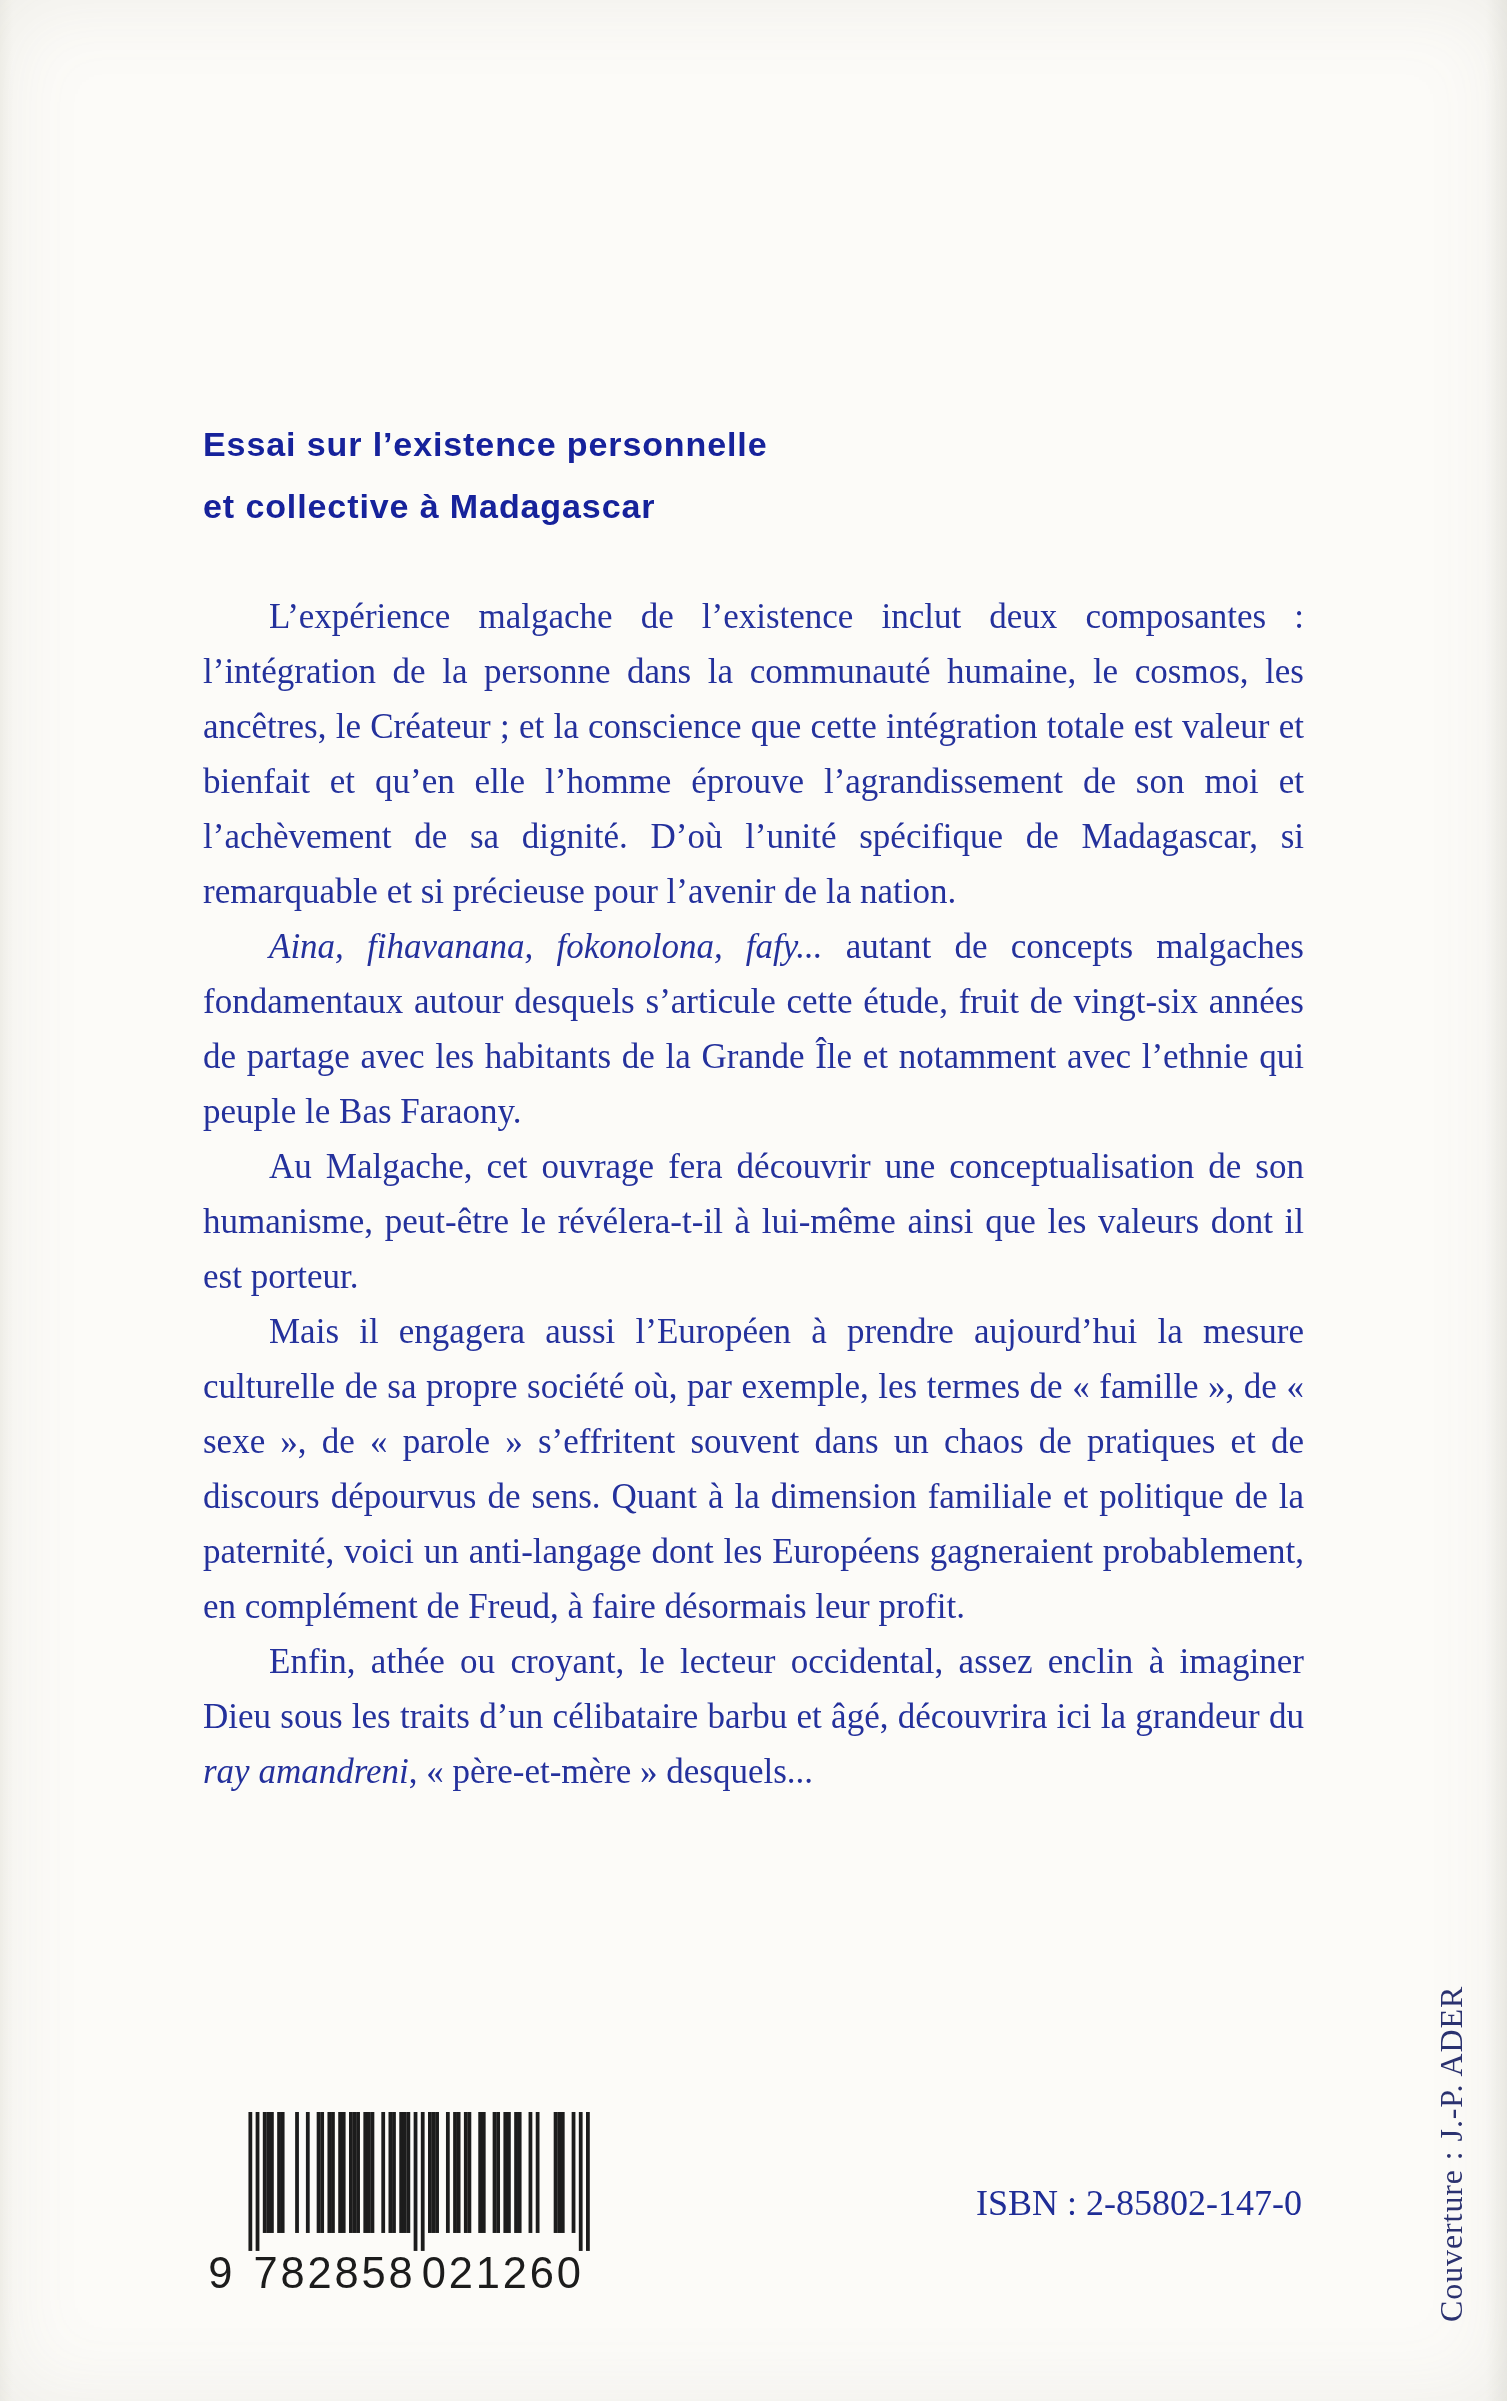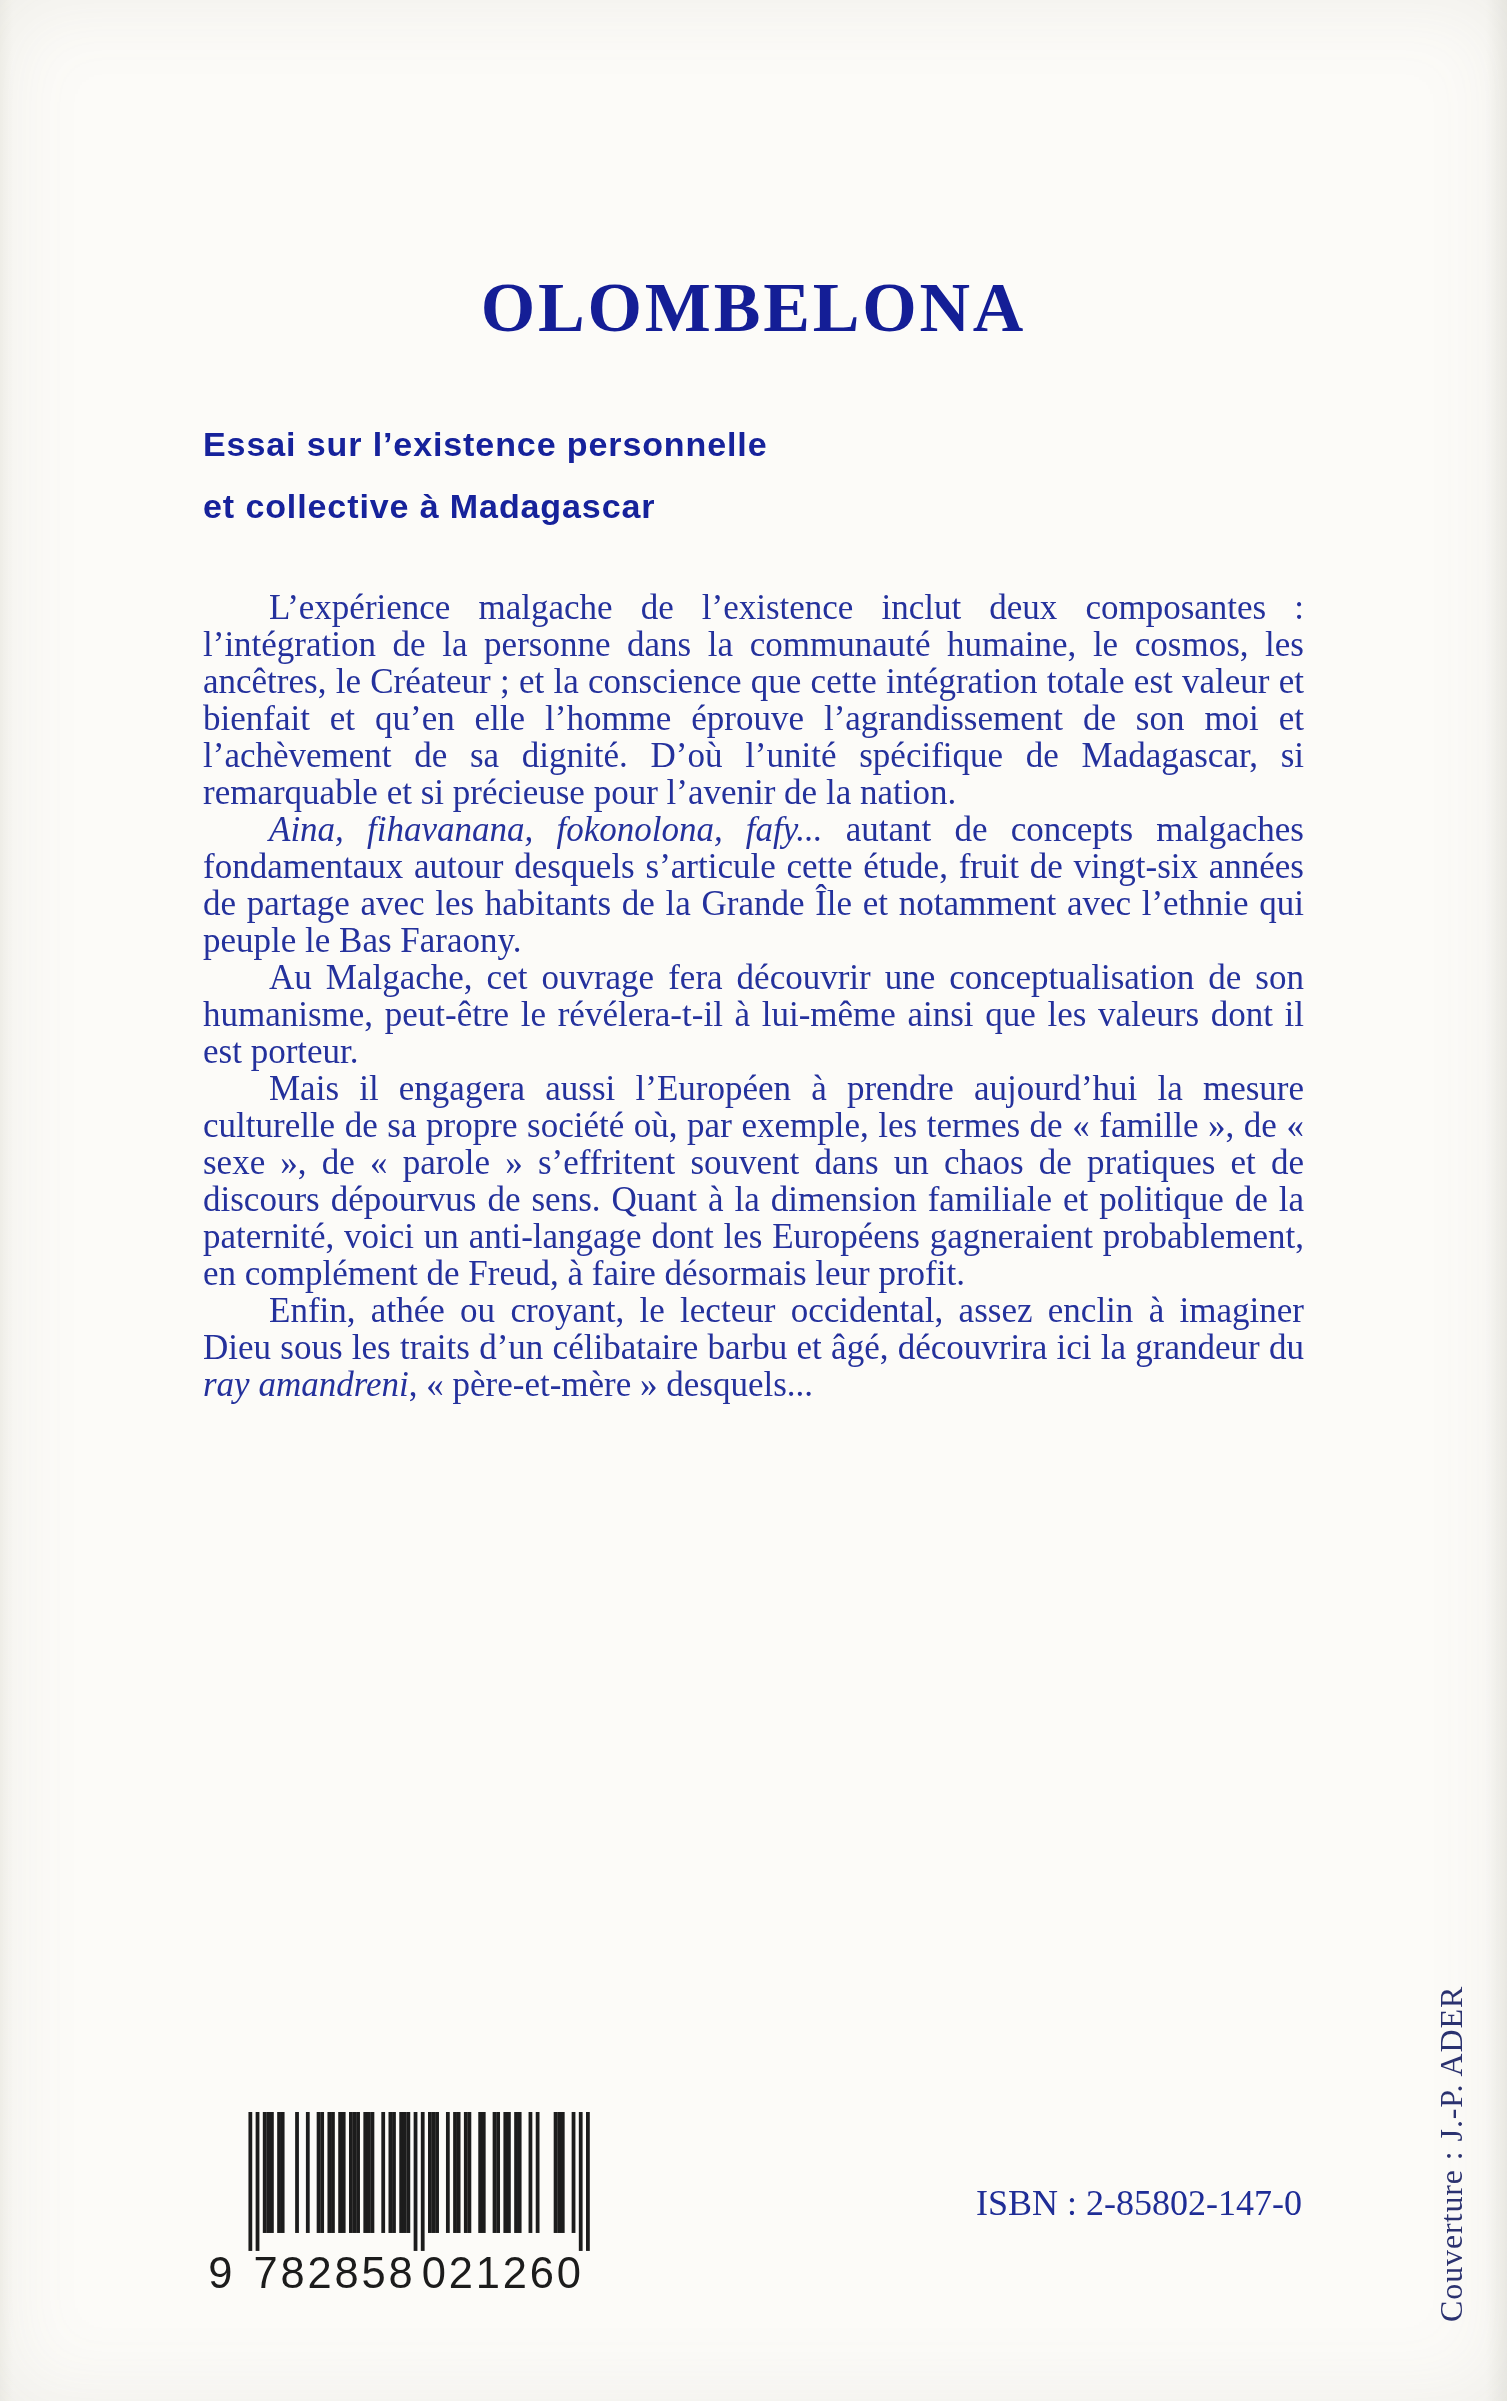--- a/index.html
+++ b/index.html
@@ -37,21 +37,21 @@
     font-family: "Liberation Sans", sans-serif;
     font-weight: bold;
     font-size: 34px; line-height: 62px;
     letter-spacing: 0.9px;
     color: #16229b;
   }
 
   .body-text {
     position: absolute; top: 589px; left: 203px; width: 1101px;
     font-family: "Liberation Serif", serif;
-    font-size: 35px; line-height: 37px;
+    font-size: 35px; line-height: 55px;
     color: #24319c;
     text-align: justify;
   }
   .body-text p {
     margin: 0;
     text-indent: 66px;
   }
 
   .barcode-wrap {
     position: absolute; left: 248px; top: 2112px;
@@ -87,21 +87,20 @@
     letter-spacing: 0.9px;
     color: #2b3270;
     white-space: nowrap;
   }
 </style>
 </head>
 <body>
 
 <div class="page">
 
-  <div class="title">OLOMBELONA</div>
 
   <div class="subtitle">
     <div>Essai sur l’existence personnelle</div>
     <div>et collective à Madagascar</div>
   </div>
 
   <div class="body-text">
       <p><span>L’expérience malgache de l’existence inclut deux composantes : l’intégration de la personne dans la communauté humaine, le cosmos, les ancêtres, le Créateur ; et la conscience que cette intégration totale est valeur et bienfait et qu’en elle l’homme éprouve l’agrandissement de son moi et l’achèvement de sa dignité. D’où l’unité spécifique de Madagascar, si remarquable et si précieuse pour l’avenir de la nation.</span></p>
       <p><i>Aina, fihavanana, fokonolona, fafy...</i><span> autant de concepts malgaches fondamentaux autour desquels s’articule cette étude, fruit de vingt-six années de partage avec les habitants de la Grande Île et notamment avec l’ethnie qui peuple le Bas Faraony.</span></p>
       <p><span>Au Malgache, cet ouvrage fera découvrir une conceptualisation de son humanisme, peut-être le révélera-t-il à lui-même ainsi que les valeurs dont il est porteur.</span></p>

